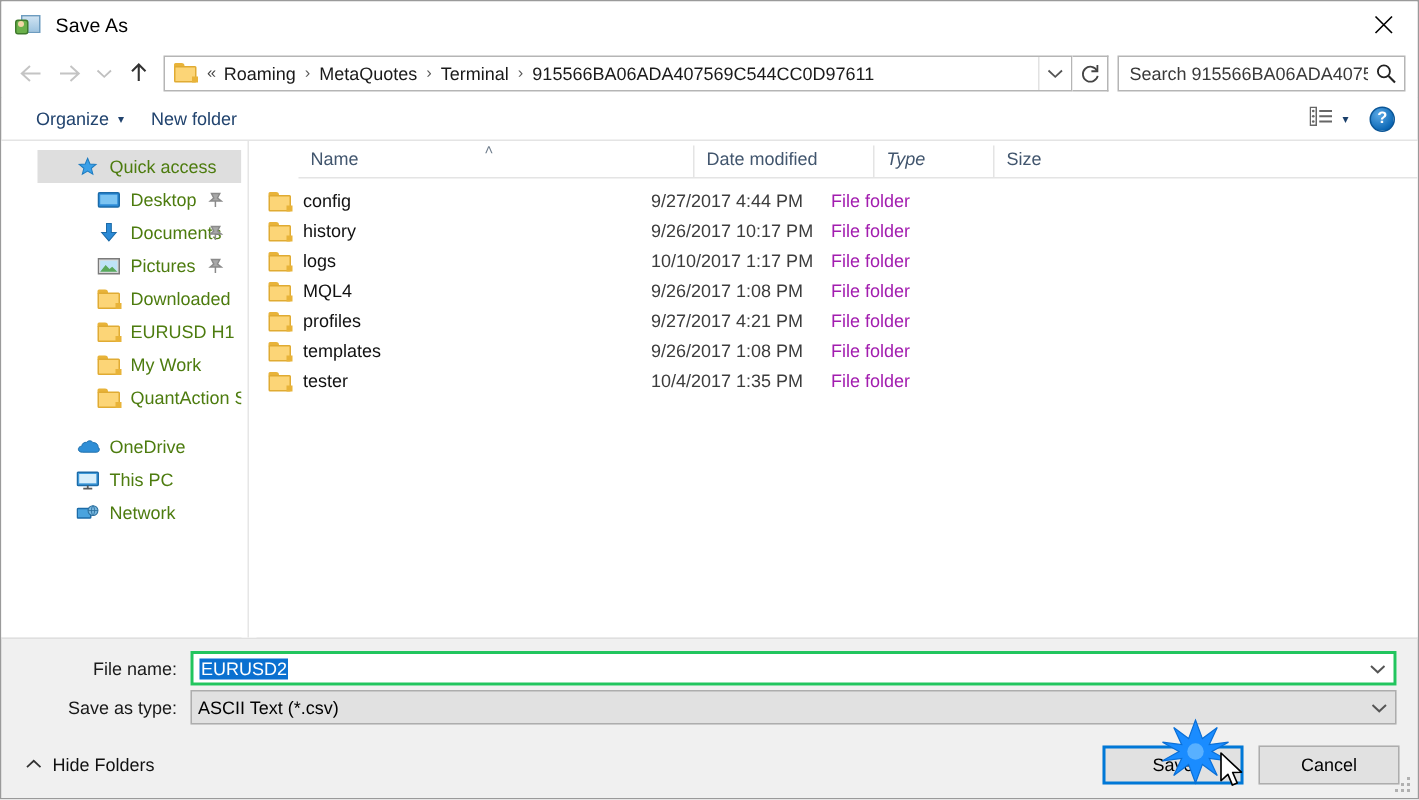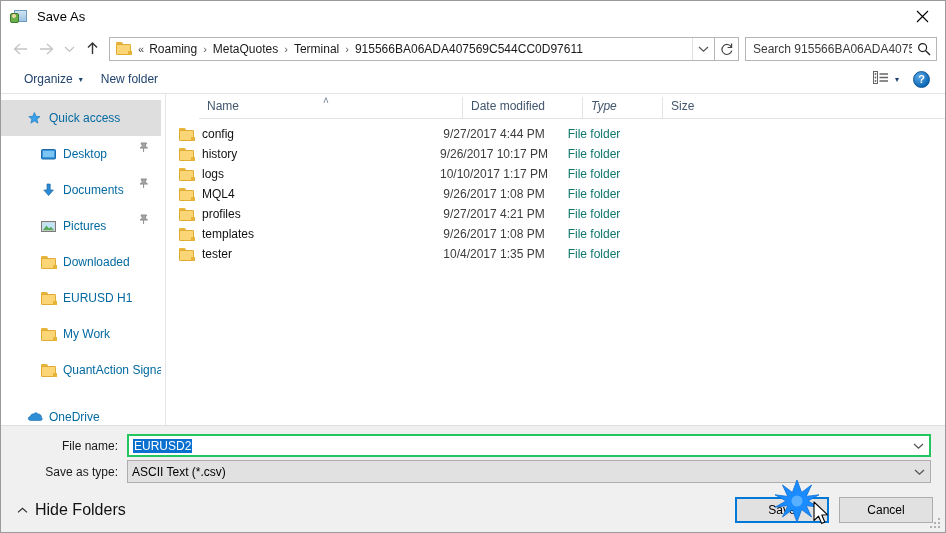--- a/index.html
+++ b/index.html
@@ -155,23 +155,24 @@
     flex: 1 1 auto; display: flex; min-height: 0;
     background: #fff;
   }
   .sidebar {
     width: 160px; flex: 0 0 160px;
     background: #ffffff;
     padding-top: 6px;
     overflow: hidden;
   }
   .side-item {
-    height: 36px; display: flex; align-items: center;
-    padding-left: 18px; font-size: 12px; color: #0369a1;
+    height: 22px; display: flex; align-items: center;
+    padding-left: 18px; font-size: 12px; color: #4d7c0f;
     position: relative;
+    margin-left: 24px;
   }
   .side-item.root { padding-left: 26px; }
   .side-item.child { padding-left: 40px; }
   .side-item.selected { background: #dedede; }
   .side-ico { width: 18px; flex: 0 0 18px; display: flex; align-items: center; }
   .side-label { margin-left: 4px; white-space: nowrap; }
   .pin {
     position: absolute; right: 12px; top: 6px;
     width: 11px; height: 11px; color: #8a8a8a;
   }
@@ -210,29 +211,29 @@
   .col-date { width: 120px; flex: 0 0 120px; }
   .col-type { width: 80px; flex: 0 0 80px; font-style: italic; }
   .col-size { width: 80px; flex: 0 0 80px; }
   .sort-caret {
     position: absolute; left: 124px; top: 0px;
     color: #6f7d8c; font-size: 10px; line-height: 8px;
   }
   .rows { flex: 1 1 auto; padding-top: 5px; overflow: hidden; }
   .row {
     height: 20px; display: flex; align-items: center;
-    font-size: 12px; color: #111; text-align: center;
+    font-size: 12px; color: #111;
   }
   .cell-name {
     width: 263px; flex: 0 0 263px;
     display: flex; align-items: center; gap: 7px;
     padding-left: 8px;
   }
   .cell-date { width: 120px; flex: 0 0 120px; color: #3c3c3c; }
-  .cell-type { width: 80px; flex: 0 0 80px; color: #0f766e; }
+  .cell-type { width: 80px; flex: 0 0 80px; color: #a21caf; }
   .cell-size { width: 80px; flex: 0 0 80px; }
 
   
   .formarea {
     flex: 0 0 63px; height: 63px;
     background: #f0f0f0;
     border-top: 1px solid #dfdfdf;
     padding: 8px 14px 0 0;
   }
   .form-row { display: flex; align-items: center; height: 23px; margin-bottom: 3px; }
@@ -262,21 +263,21 @@
   
   .footer {
     flex: 0 0 44px; height: 44px;
     background: #f0f0f0;
     display: flex; align-items: center;
     padding: 0 12px 0 10px;
     position: relative;
   }
   .hide-folders {
     display: flex; align-items: center; gap: 7px;
-    font-size: 16px; color: #111; padding-left: 6px;
+    font-size: 12px; color: #111; padding-left: 6px;
   }
   .hf-caret { font-size: 10px; color: #444; }
   .footer-spacer { flex: 1 1 auto; }
   .btn {
     width: 94px; height: 26px;
     font-size: 12px; color: #000;
     display: flex; align-items: center; justify-content: center;
     background: #e1e1e1; border: 1px solid #adadad;
     margin-left: 10px;
   }

